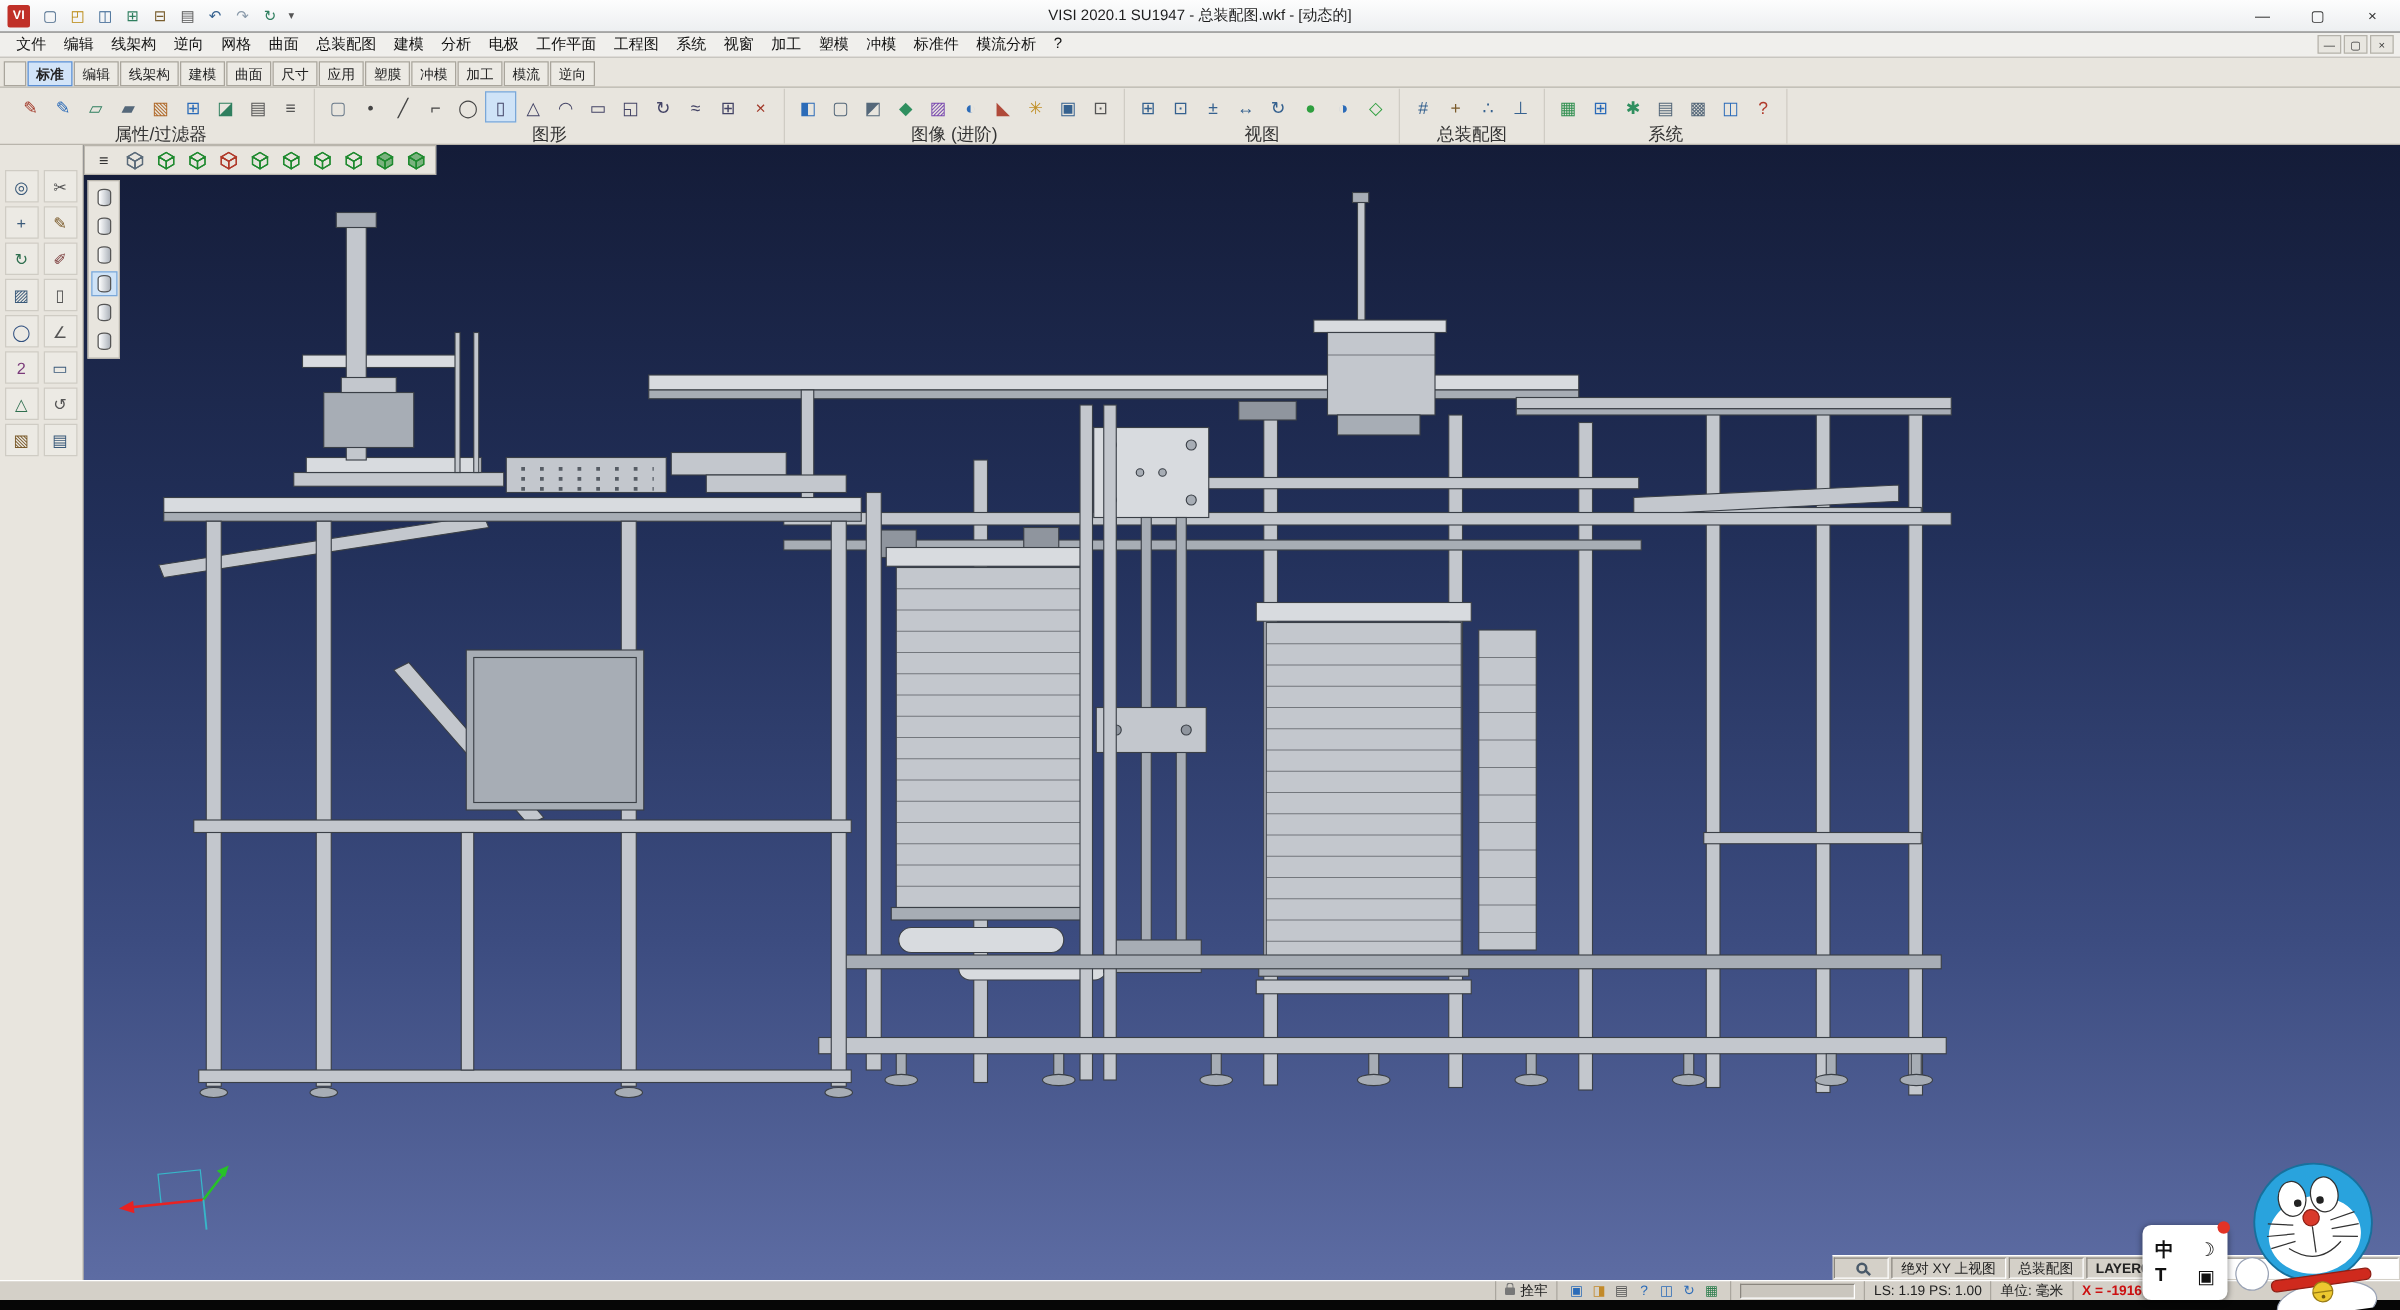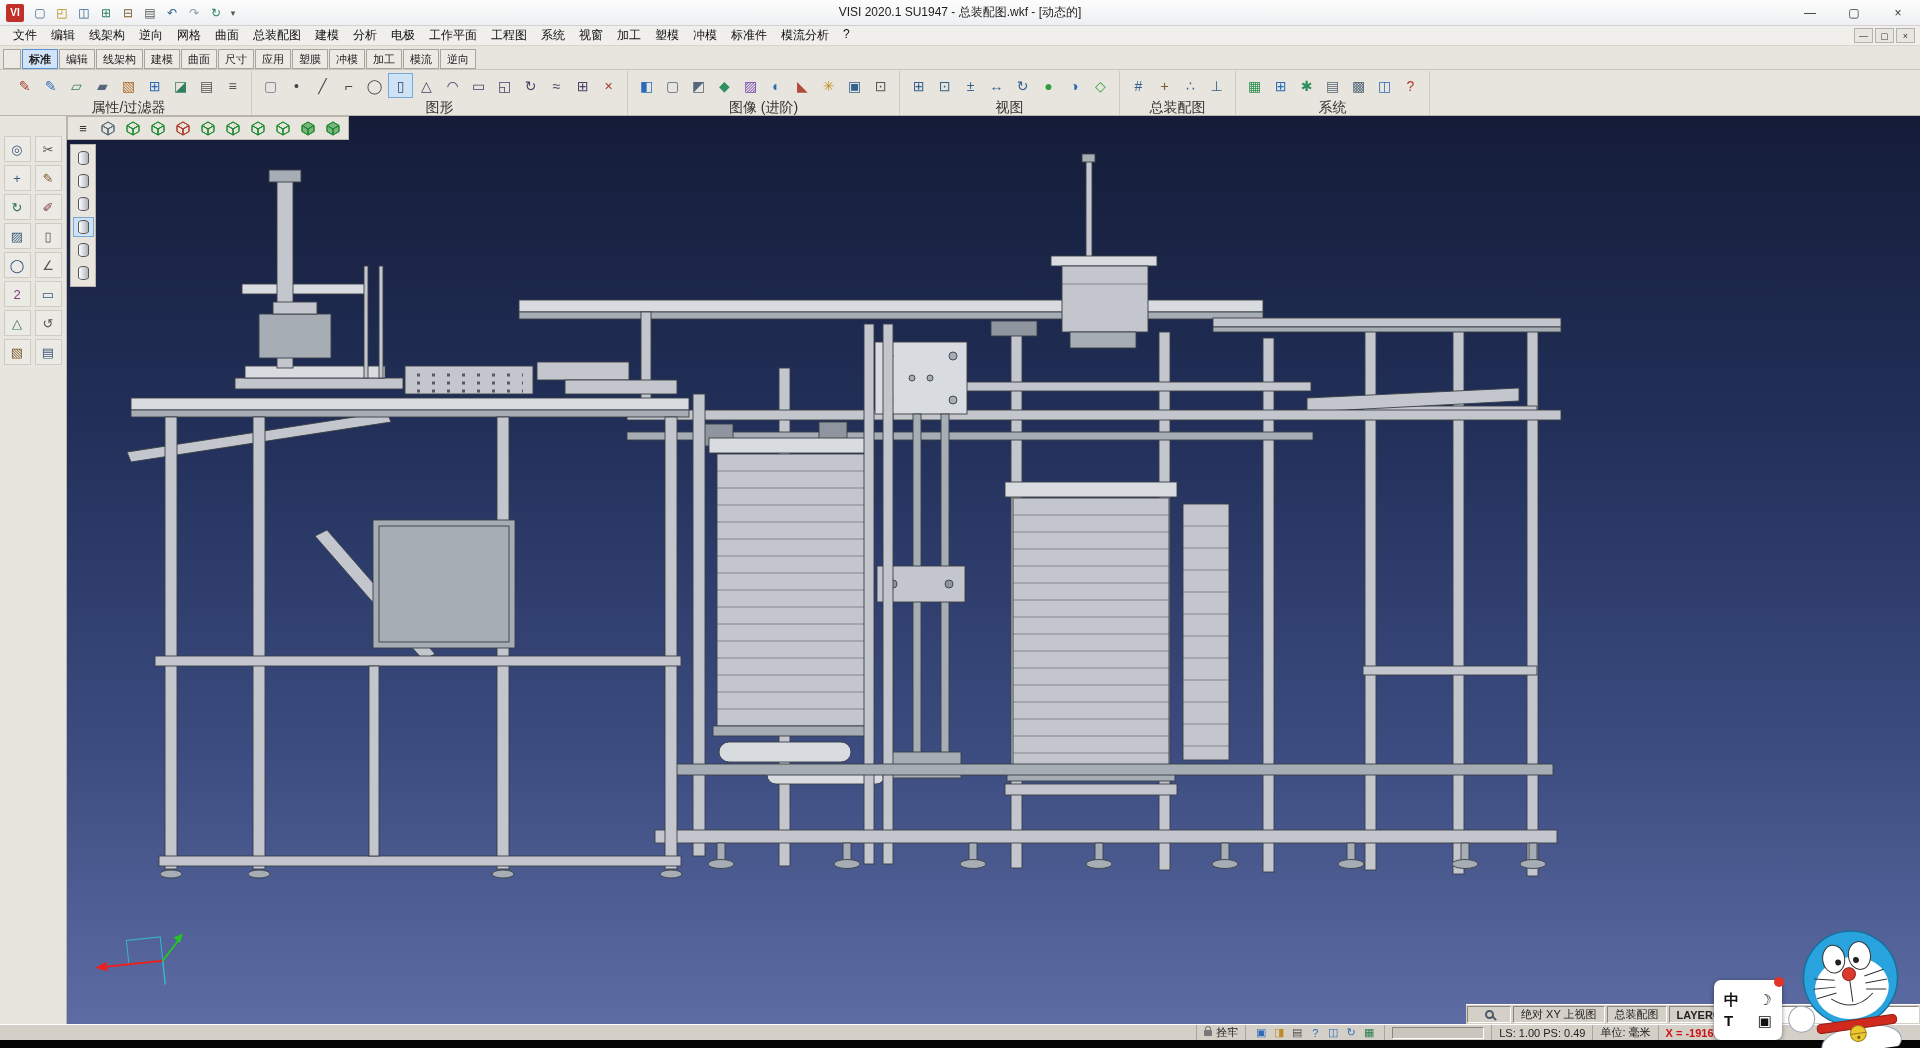--- a/index.html
+++ b/index.html
@@ -709,21 +709,21 @@
           <span>↻</span>
         </button>
         <button class="sb-ic" style="color: rgb(47, 127, 79);">
           <span>▦</span>
         </button>
       </div>
   </div>
   <div class="sb-seg">
       <span class="sb-box"></span>
     </div>
-  <div class="sb-seg">LS: 1.00 PS: 0.49</div>
+  <div class="sb-seg">LS: 1.19 PS: 1.00</div>
   <div class="sb-seg">单位: 毫米</div>
   <div class="sb-seg coord" title="X = -1916.743">X = -1916.743</div>
 </div>
 <div class="blackstrip"></div>
 
 <div class="ime">
   <span class="ime-dot"></span>
   <div class="ime-row">
     <span class="b">中</span>
     <span>☽</span>

